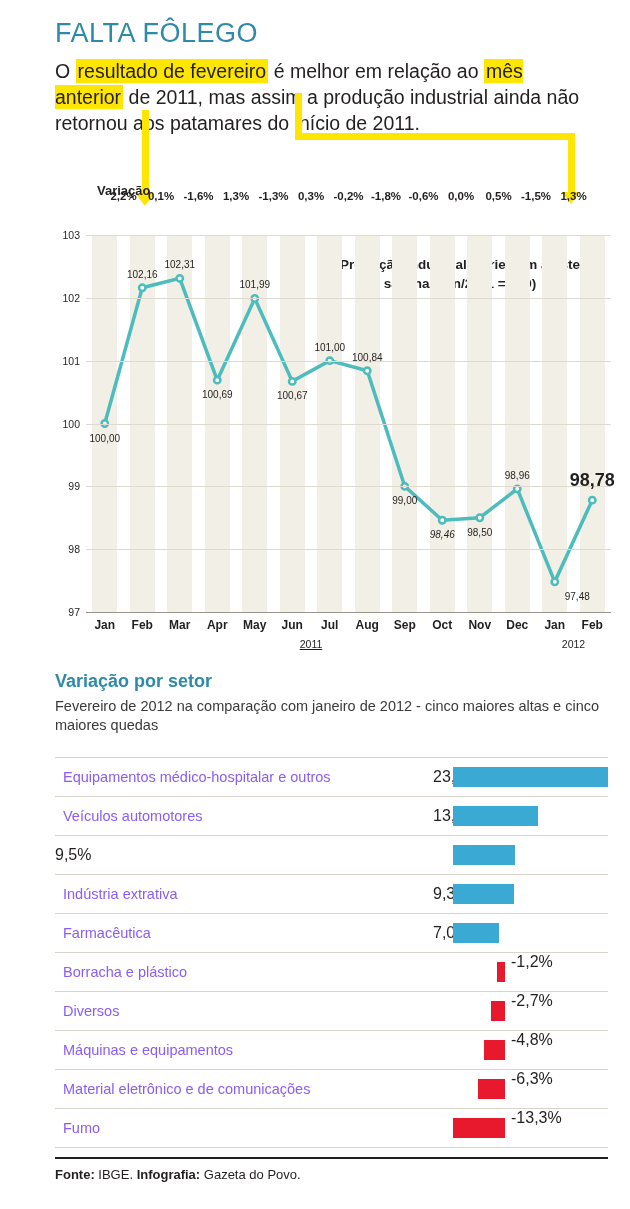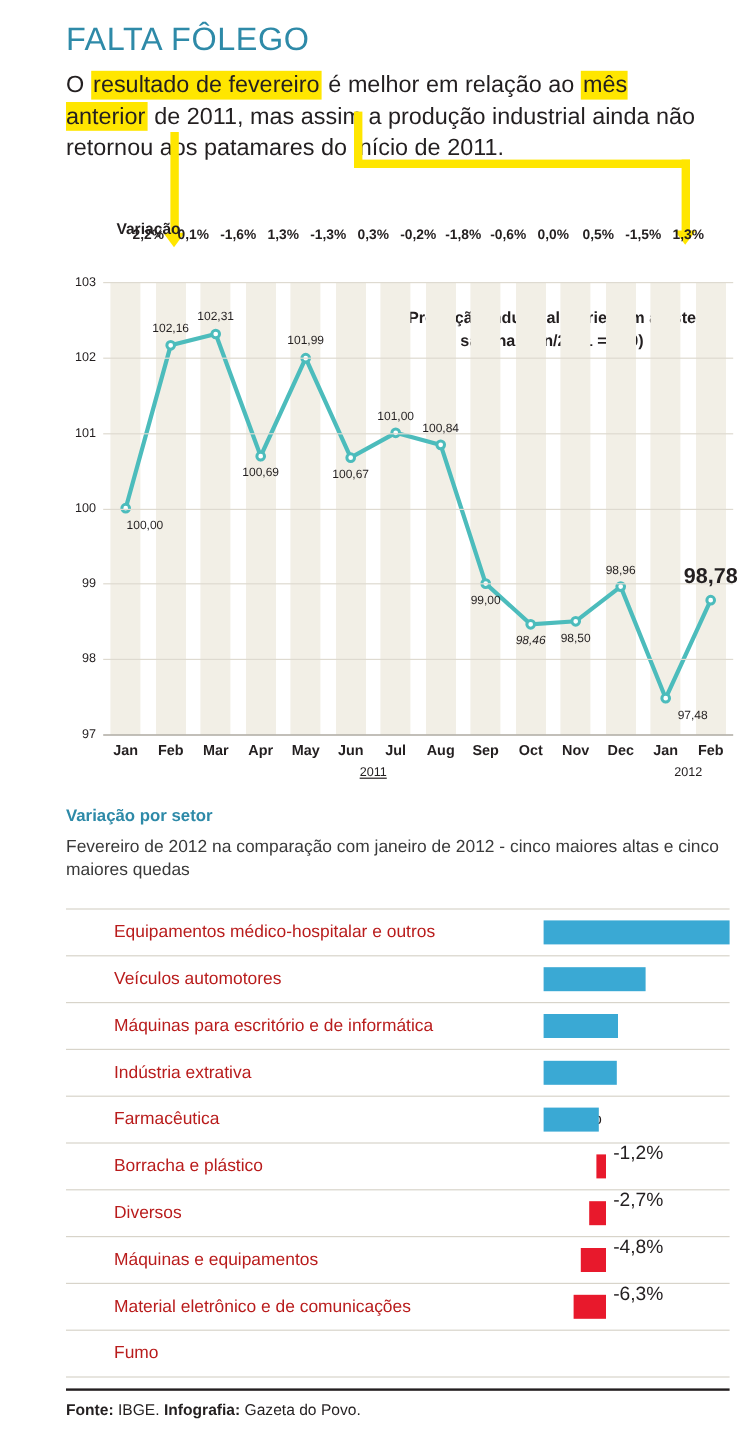--- a/index.html
+++ b/index.html
@@ -71,37 +71,37 @@
   .dlab.big{font-size:18px;font-weight:bold;}
   .chart-note{
     position:absolute;left:330px;top:80px;width:260px;
     font-size:13.5px;font-weight:bold;line-height:19px;
     color:#231f20;text-align:center;
   }
 
   
   .sec-title{
     position:absolute;left:55px;top:671px;
-    font-size:14px;font-weight:bold;color:#2e8aa8;
+    font-size:18px;font-weight:bold;color:#2e8aa8;
   }
   .sec-sub{
     position:absolute;left:55px;top:697px;width:545px;
     font-size:14.5px;line-height:19px;color:#3a3a3a;
   }
   .table{
     position:absolute;left:55px;top:757px;width:553px;
   }
   .row{
     position:relative;height:38px;border-bottom:1px solid #d8d4ca;
     display:flex;align-items:center;
   }
   .row:first-child{border-top:1px solid #d8d4ca;}
   .rname{
-    font-size:14.5px;color:#b91c1c;padding-left:8px;width:370px;
-    white-space:nowrap;overflow:hidden;margin-left:32px;
+    font-size:14.5px;color:#8b5cf6;padding-left:8px;width:370px;
+    white-space:nowrap;overflow:hidden;
   }
   .rval{
     font-size:16px;color:#231f20;width:68px;text-align:left;
   }
   .barbox{position:absolute;left:398px;top:0;bottom:0;width:155px;}
   .bar{position:absolute;top:9px;height:20px;}
   .bar.pos{left:0;background:#3aa9d4;}
   .bar.neg{background:#e8192c;}
 
   .source{
@@ -203,21 +203,21 @@
         <div class="xlab" style="left: 243.75px;">Jul</div>
         <div class="xlab" style="left: 281.25px;">Aug</div>
         <div class="xlab" style="left: 318.75px;">Sep</div>
         <div class="xlab" style="left: 356.25px;">Oct</div>
         <div class="xlab" style="left: 393.75px;">Nov</div>
         <div class="xlab" style="left: 431.25px;">Dec</div>
         <div class="xlab" style="left: 468.75px;">Jan</div>
         <div class="xlab" style="left: 506.25px;">Feb</div>
         <div class="yearlab" style="left: 225px; text-decoration: underline;">2011</div>
         <div class="yearlab" style="left: 487.5px;">2012</div>
-        <div class="dlab" style="left: 18.75px; top: 197.5px; margin-left: 16px;">100,00</div>
+        <div class="dlab" style="left: 18.75px; top: 197.5px;">100,00</div>
         <div class="dlab" style="left: 56.25px; top: 33.78px;">102,16</div>
         <div class="dlab" style="left: 93.75px; top: 24.355px;">102,31</div>
         <div class="dlab" style="left: 131.25px; top: 154.145px;">100,69</div>
         <div class="dlab" style="left: 168.75px; top: 44.4617px;">101,99</div>
         <div class="dlab" style="left: 206.25px; top: 155.402px;">100,67</div>
         <div class="dlab" style="left: 243.75px; top: 106.667px;">101,00</div>
         <div class="dlab" style="left: 281.25px; top: 116.72px;">100,84</div>
         <div class="dlab" style="left: 318.75px; top: 260.333px;">99,00</div>
         <div class="dlab" style="left: 356.25px; top: 294.263px; font-style: italic;">98,46</div>
         <div class="dlab" style="left: 393.75px; top: 291.75px;">98,50</div>
@@ -238,21 +238,20 @@
         </div>
       </div>
       <div class="row">
         <div class="rname">Veículos automotores</div>
         <div class="rval">13,0%</div>
         <div class="barbox">
           <div class="bar pos" style="width: 84.6639px; background: rgb(58, 169, 212);"></div>
         </div>
       </div>
       <div class="row">
-        <div class="rname">Máquinas para escritório e de informática</div>
         <div class="rval">9,5%</div>
         <div class="barbox">
           <div class="bar pos" style="width: 61.8697px; background: rgb(58, 169, 212);"></div>
         </div>
       </div>
       <div class="row">
         <div class="rname">Indústria extrativa</div>
         <div class="rval">9,3%</div>
         <div class="barbox">
           <div class="bar pos" style="width: 60.5672px; background: rgb(58, 169, 212);"></div>
@@ -288,18 +287,22 @@
       </div>
       <div class="row">
         <div class="rname">Material eletrônico e de comunicações</div>
         <div class="barbox">
           <div class="bar neg" style="width: 26.7368px; left: 25.2632px; background: rgb(232, 25, 44);"></div>
           <div class="rval" style="position: absolute; left: 58px;">-6,3%</div>
         </div>
       </div>
       <div class="row">
         <div class="rname">Fumo</div>
+        <div class="barbox">
+          <div class="bar neg" style="width: 52px; left: 0px; background: rgb(232, 25, 44);"></div>
+          <div class="rval" style="position: absolute; left: 58px;">-13,3%</div>
+        </div>
       </div>
     </div>
 
   <div class="rule"></div>
   <div class="source"><b>Fonte:</b><span> IBGE. </span><b>Infografia:</b><span> Gazeta do Povo.</span></div>
 </div>
 
 </body></html>

